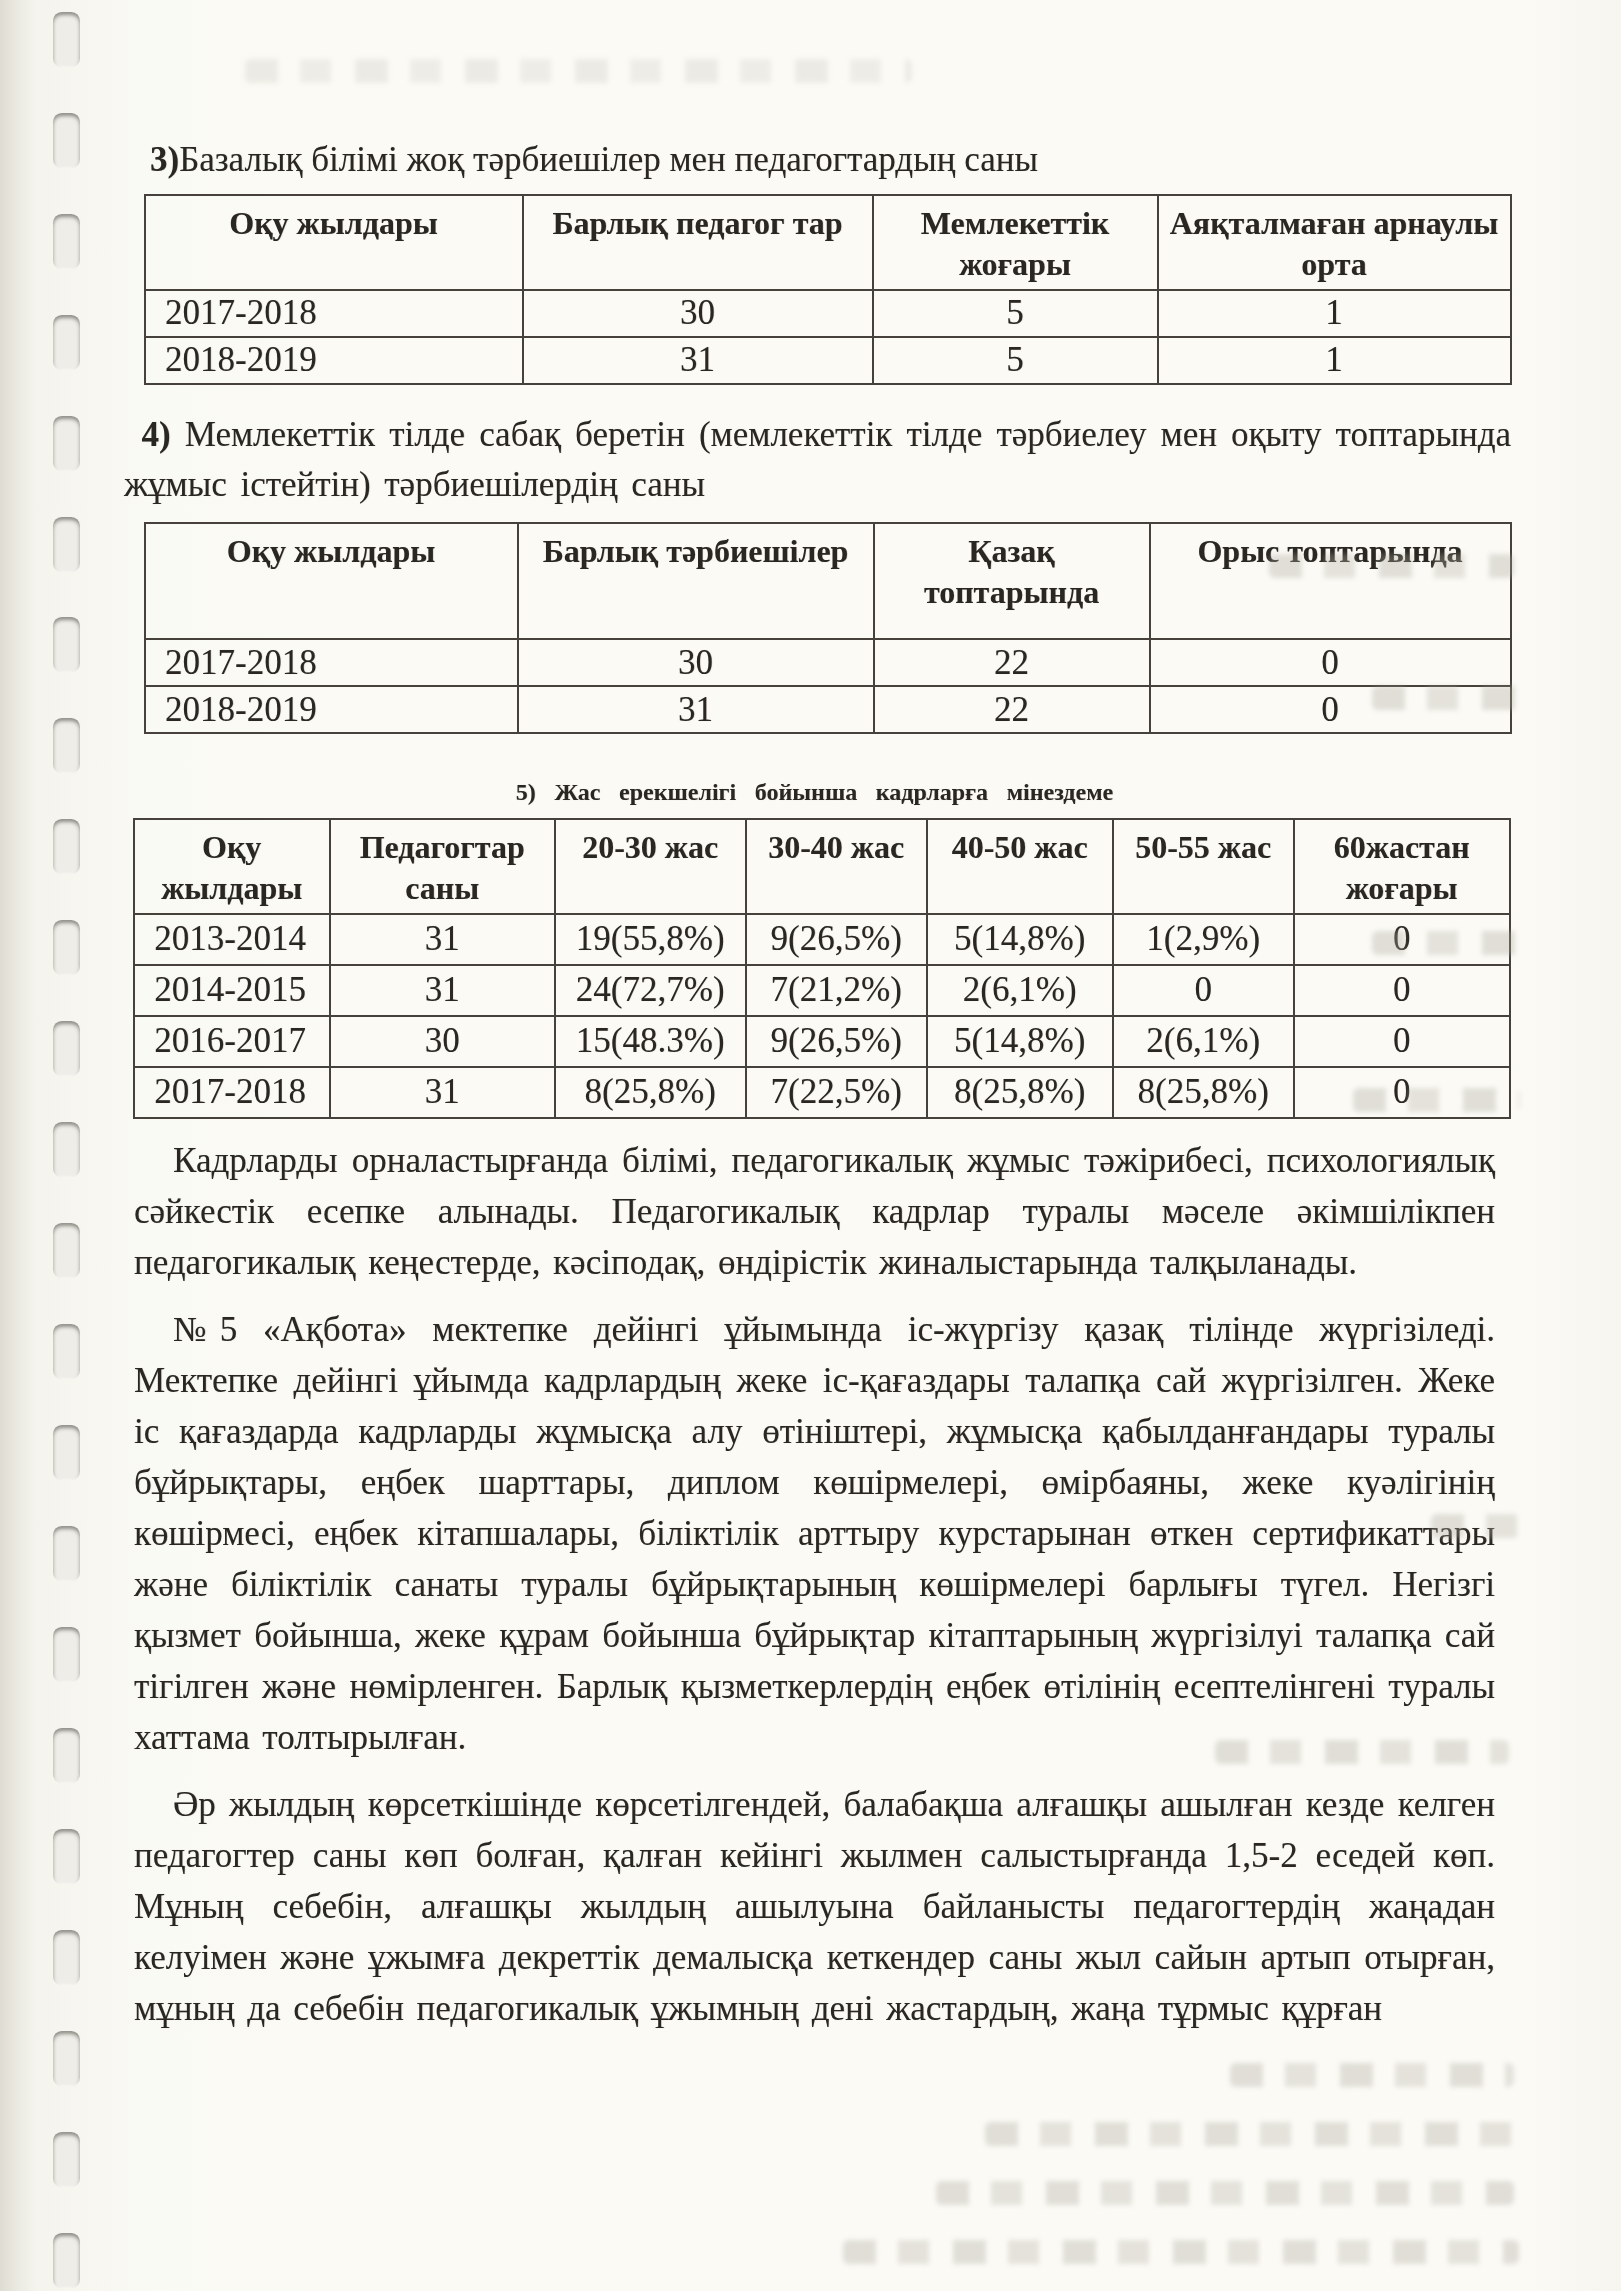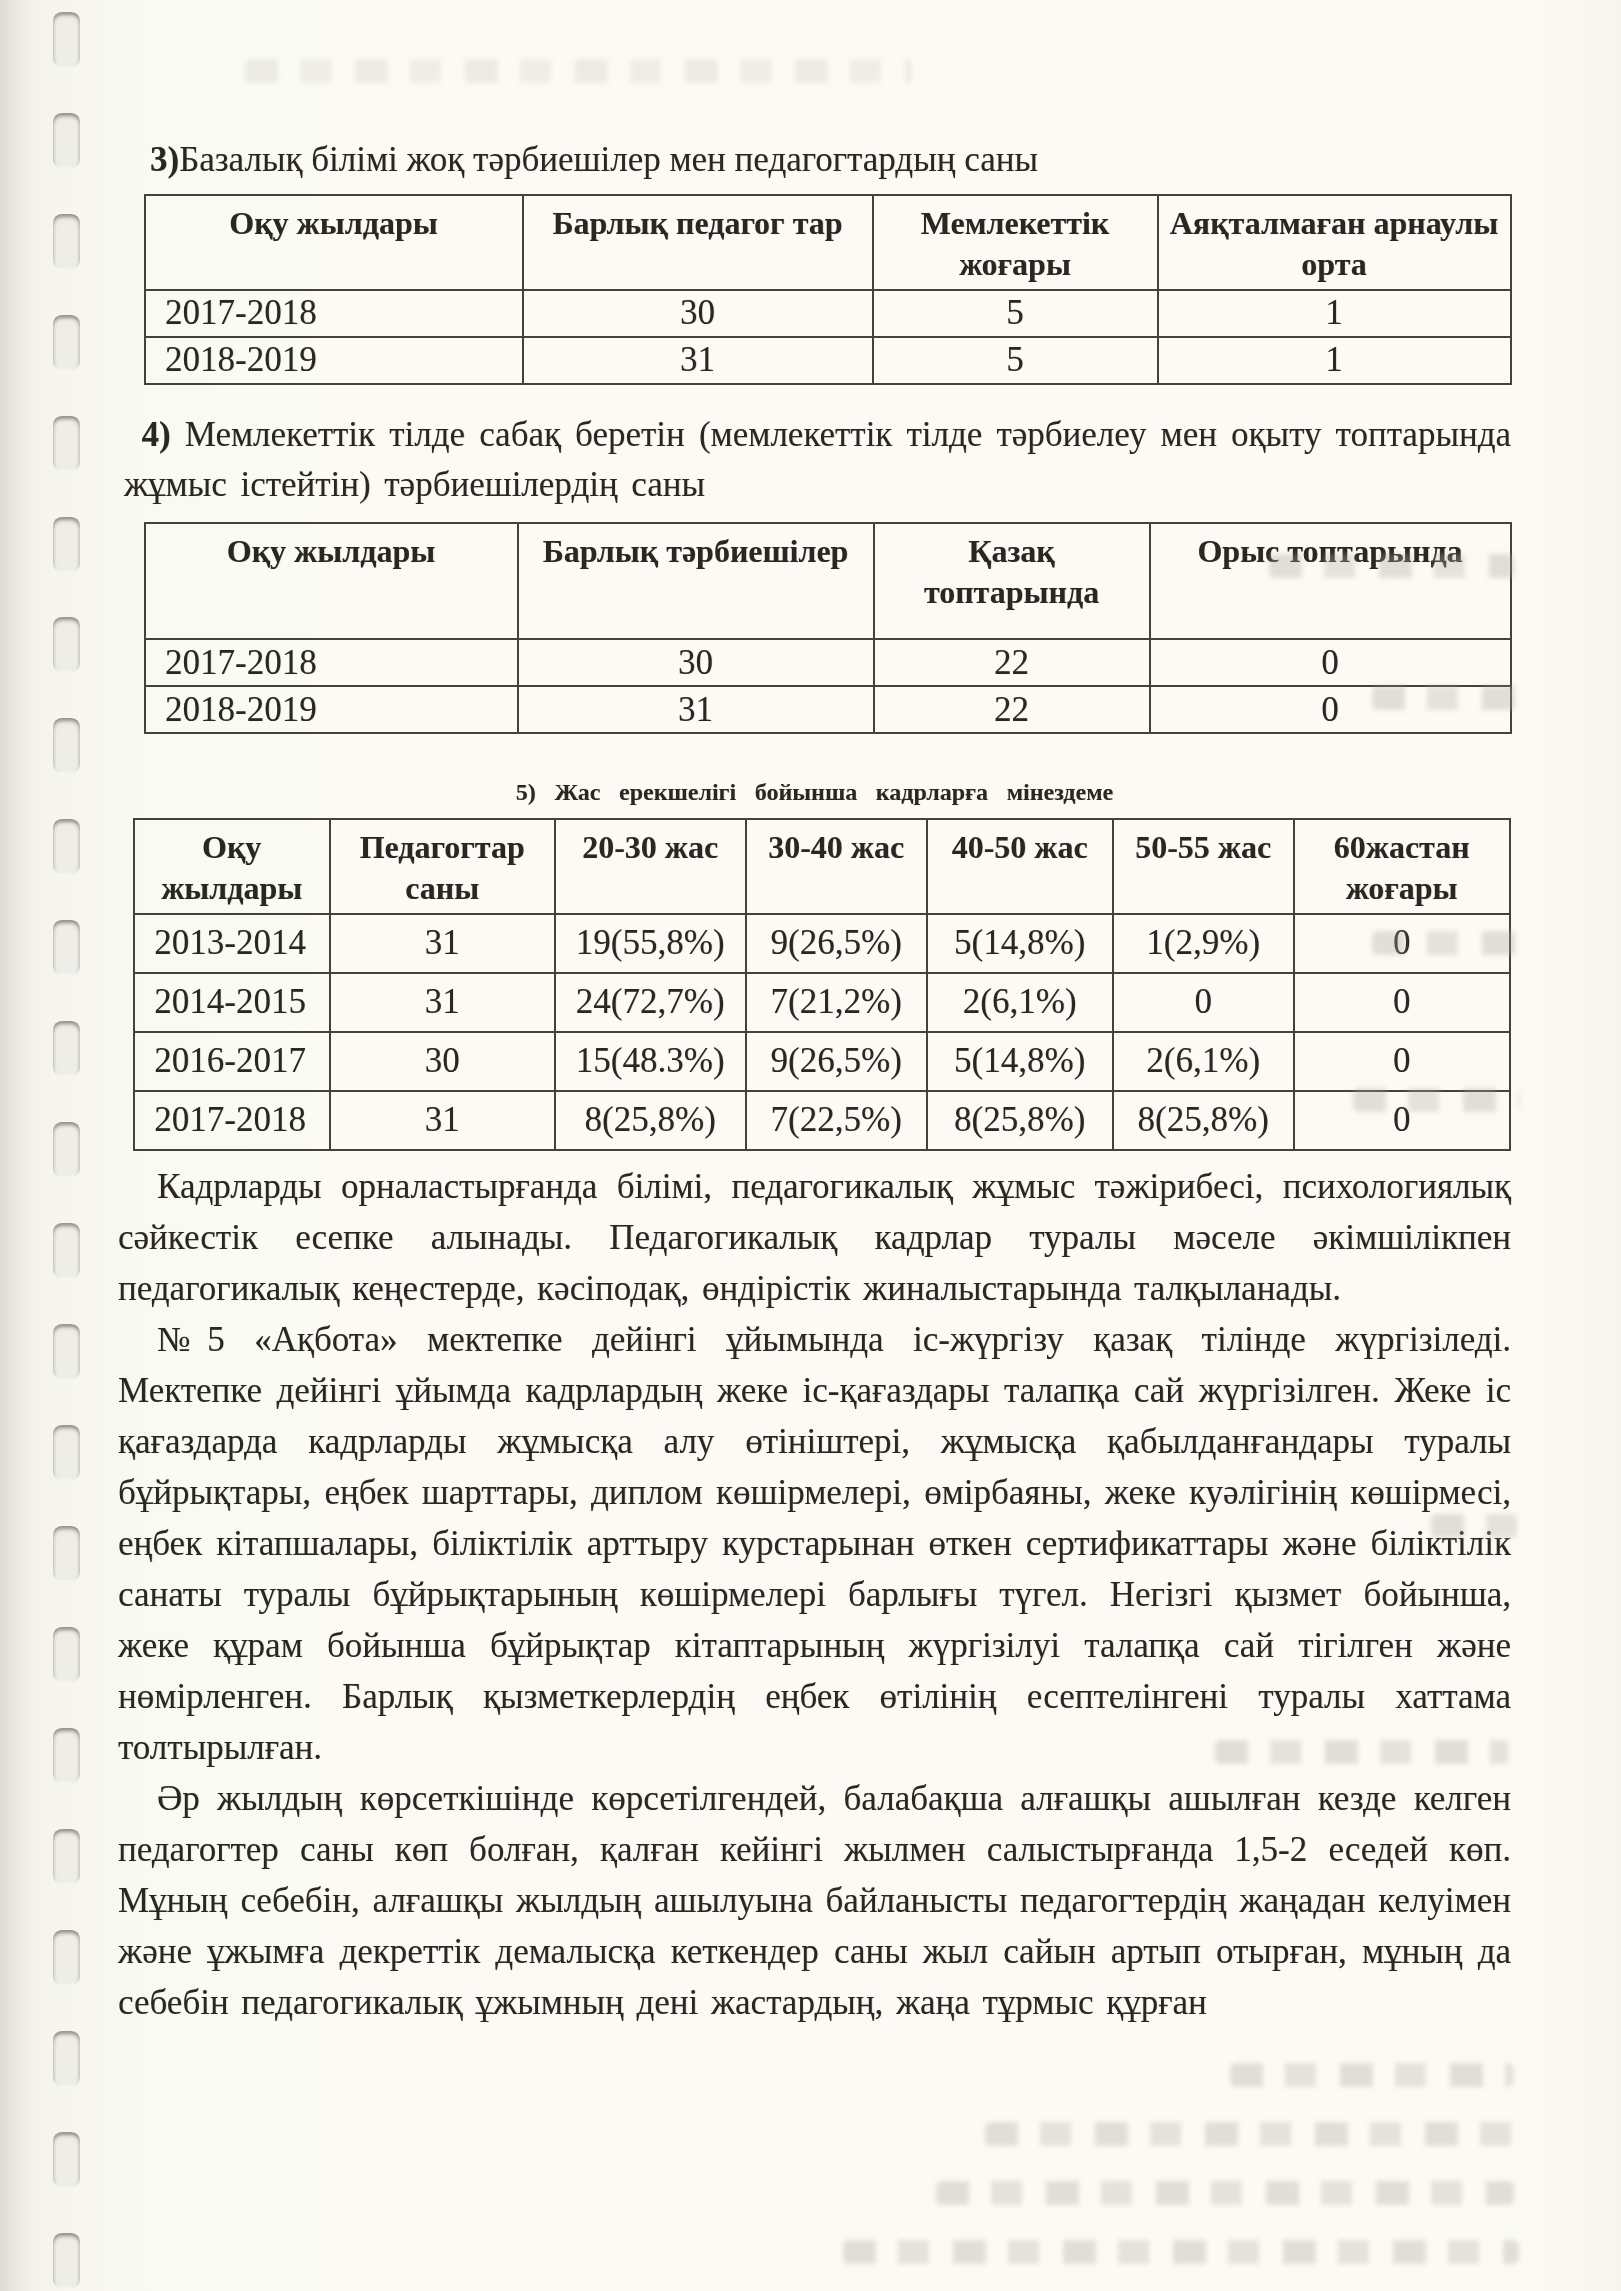--- a/index.html
+++ b/index.html
@@ -70,26 +70,26 @@
   table.doc td{
     font-size:35px;line-height:1.1;text-align:center;padding:2px 5.9px;
   }
   table.doc td.cell-year{text-align:left;padding-left:19.6px;margin-top:8px;}
   .t1{margin-left:25.5px;width:1366px;}
   .t1 td{height:47px;}
   .t2{margin-left:25.5px;margin-top:23.5px;width:1366px;}
   .t2 th{height:116px;}
   .t2 td{height:47px;}
   .t3{margin-left:14.7px;margin-top:31px;width:1377px;}
-  .t3 td{height:59px;font-size:34px;border-radius:14px;}
+  .t3 td{height:51px;font-size:34px;border-radius:14px;}
   .t3 td.cell-year{padding-left:12.7px;}
   
   .body-text{margin-top:9.8px;}
   .body-par{
-    margin:0;
+    margin:16px;
     font-size:35px;line-height:51px;
     text-align:justify;text-indent:39px;word-spacing:3.9px;
   }
   
   .smudge{
     position:absolute;height:23.5px;border-radius:5.9px;
     filter:blur(2.9px);opacity:.33;pointer-events:none;
     background:repeating-linear-gradient(90deg,#aaa79b 0 33px,transparent 33px 55px,#b6b3a7 55px 86px,transparent 86px 110px);
   }
 </style>

